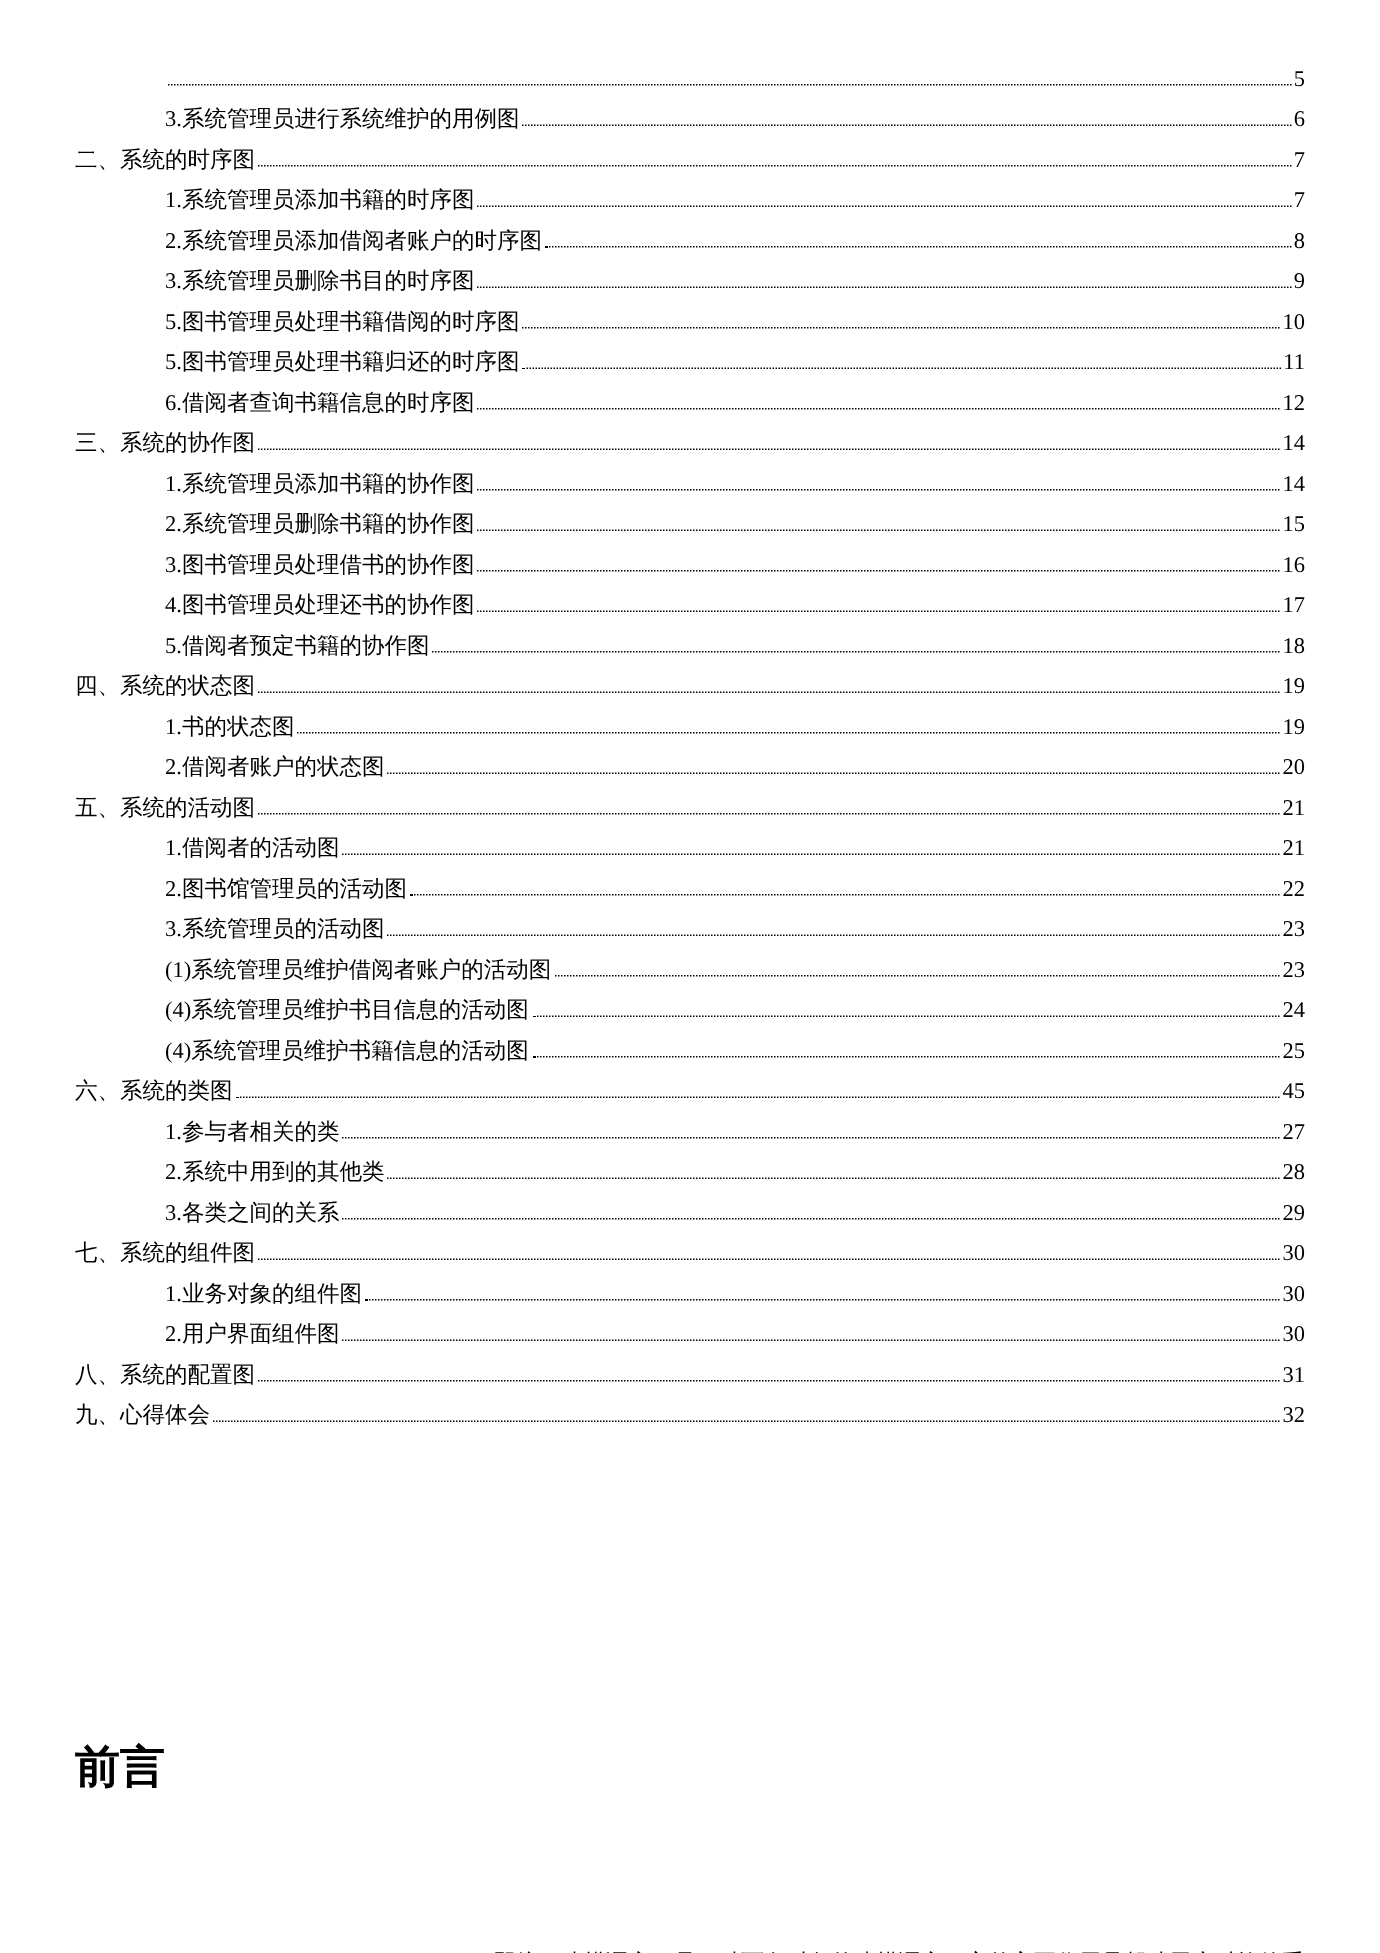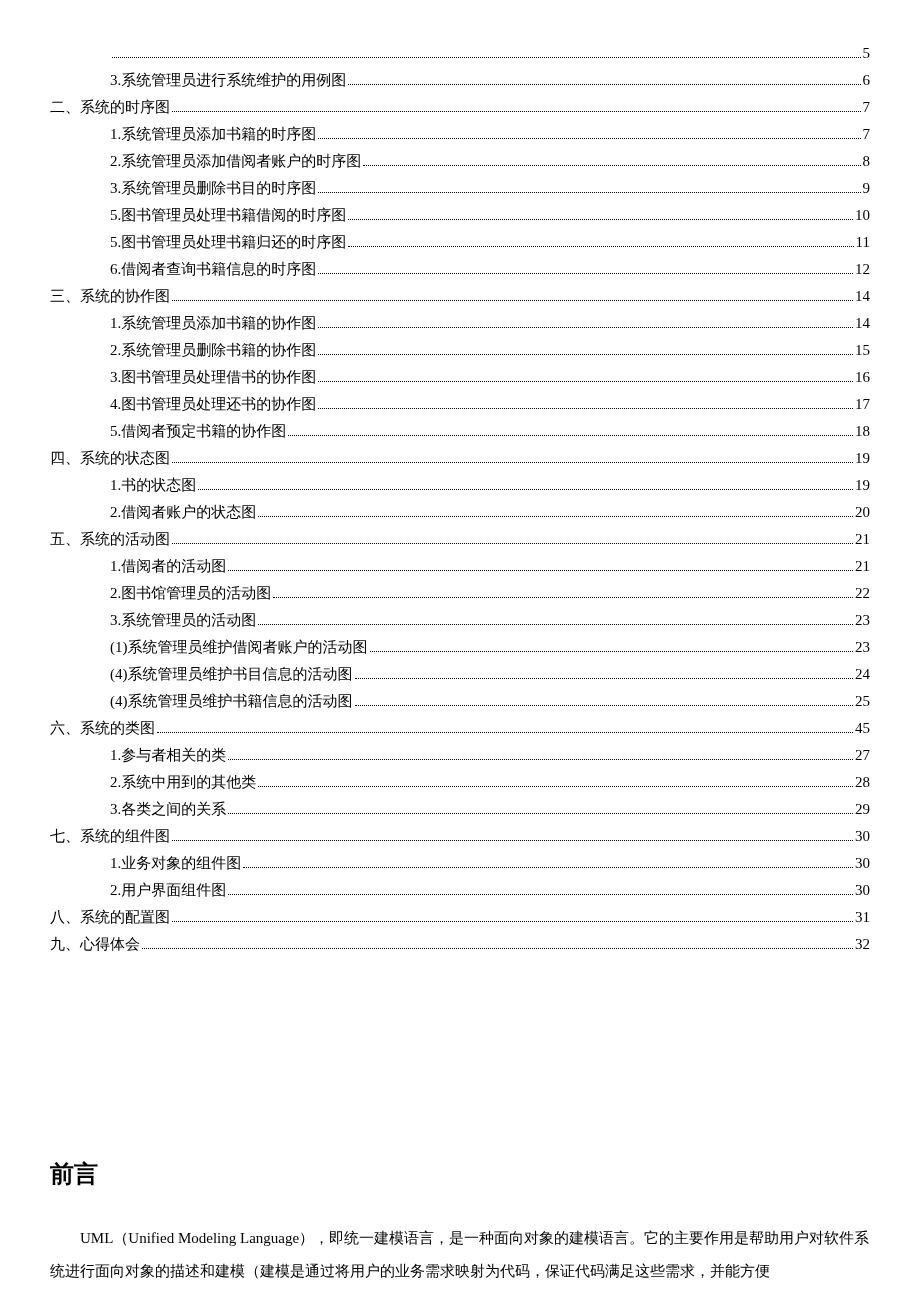--- a/index.html
+++ b/index.html
@@ -24,24 +24,24 @@
   .toc-label { flex: 0 0 auto; }
   .toc-dots {
     flex: 1 1 auto;
     overflow: hidden;
     border-bottom: 1px dotted #000;
     margin: 0 2px 3px 2px;
     height: 0.5em;
   }
   .toc-page { flex: 0 0 auto; }
   .heading {
-    font-size: 24px;
+    font-size: 30px;
     font-weight: bold;
     margin-top: 200px;
-    margin-bottom: 32px;
+    margin-bottom: 94px;
   }
   .body-text {
     line-height: 2.2;
     text-indent: 2em;
     font-size: 15px;
   }
 </style>
 </head>
 <body>
 

